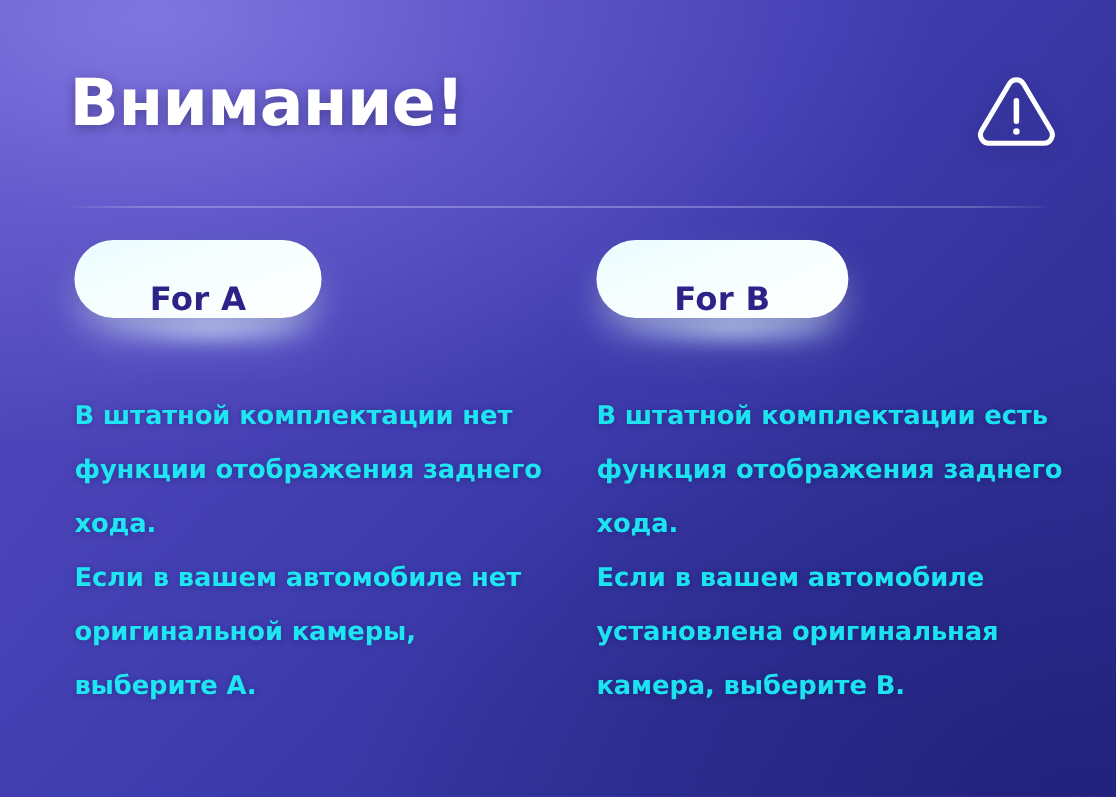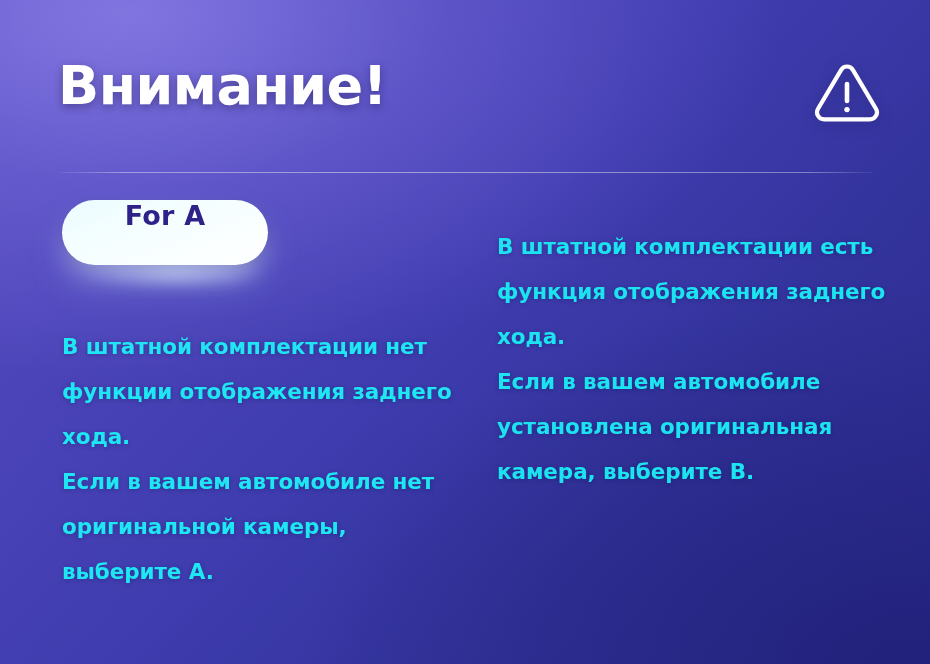--- a/index.html
+++ b/index.html
@@ -100,21 +100,21 @@
 
   
   .pill-wrap {
     position:relative;
     height:100px;
   }
 
   .pill {
     position:relative;
     display:inline-flex;
-    align-items:flex-start;
+    align-items:flex-end;
     justify-content:center;
     height:65px;
     border-radius:34px;
     background:linear-gradient(160deg, #EAFCFF 0%, #F4FEFF 35%, #FFFFFF 100%);
     box-shadow:
       0 14px 26px -6px rgba(235,252,255,0.40),
       0 22px 44px -8px rgba(200,225,255,0.28),
       0 4px 10px rgba(26,22,84,0.22);
     z-index:2;
   }
@@ -197,20 +197,26 @@
       </div>
 
       <div class="body-text">
         <p>В штатной комплектации нет функции отображения заднего хода.</p>
         <p>Если в вашем автомобиле нет оригинальной камеры, выберите A.</p>
       </div>
     </div>
 
     <div class="col col-b">
 
+      <div class="pill-wrap">
+        <div class="pill-glow pill-glow-b"></div>
+        <div class="pill pill-b">
+          <span class="pill-label">For B</span>
+        </div>
+      </div>
 
       <div class="body-text">
         <p>В штатной комплектации есть функция отображения заднего хода.</p>
         <p>Если в вашем автомобиле установлена оригинальная камера, выберите B.</p>
       </div>
     </div>
 
   </div>
 </div>
 

